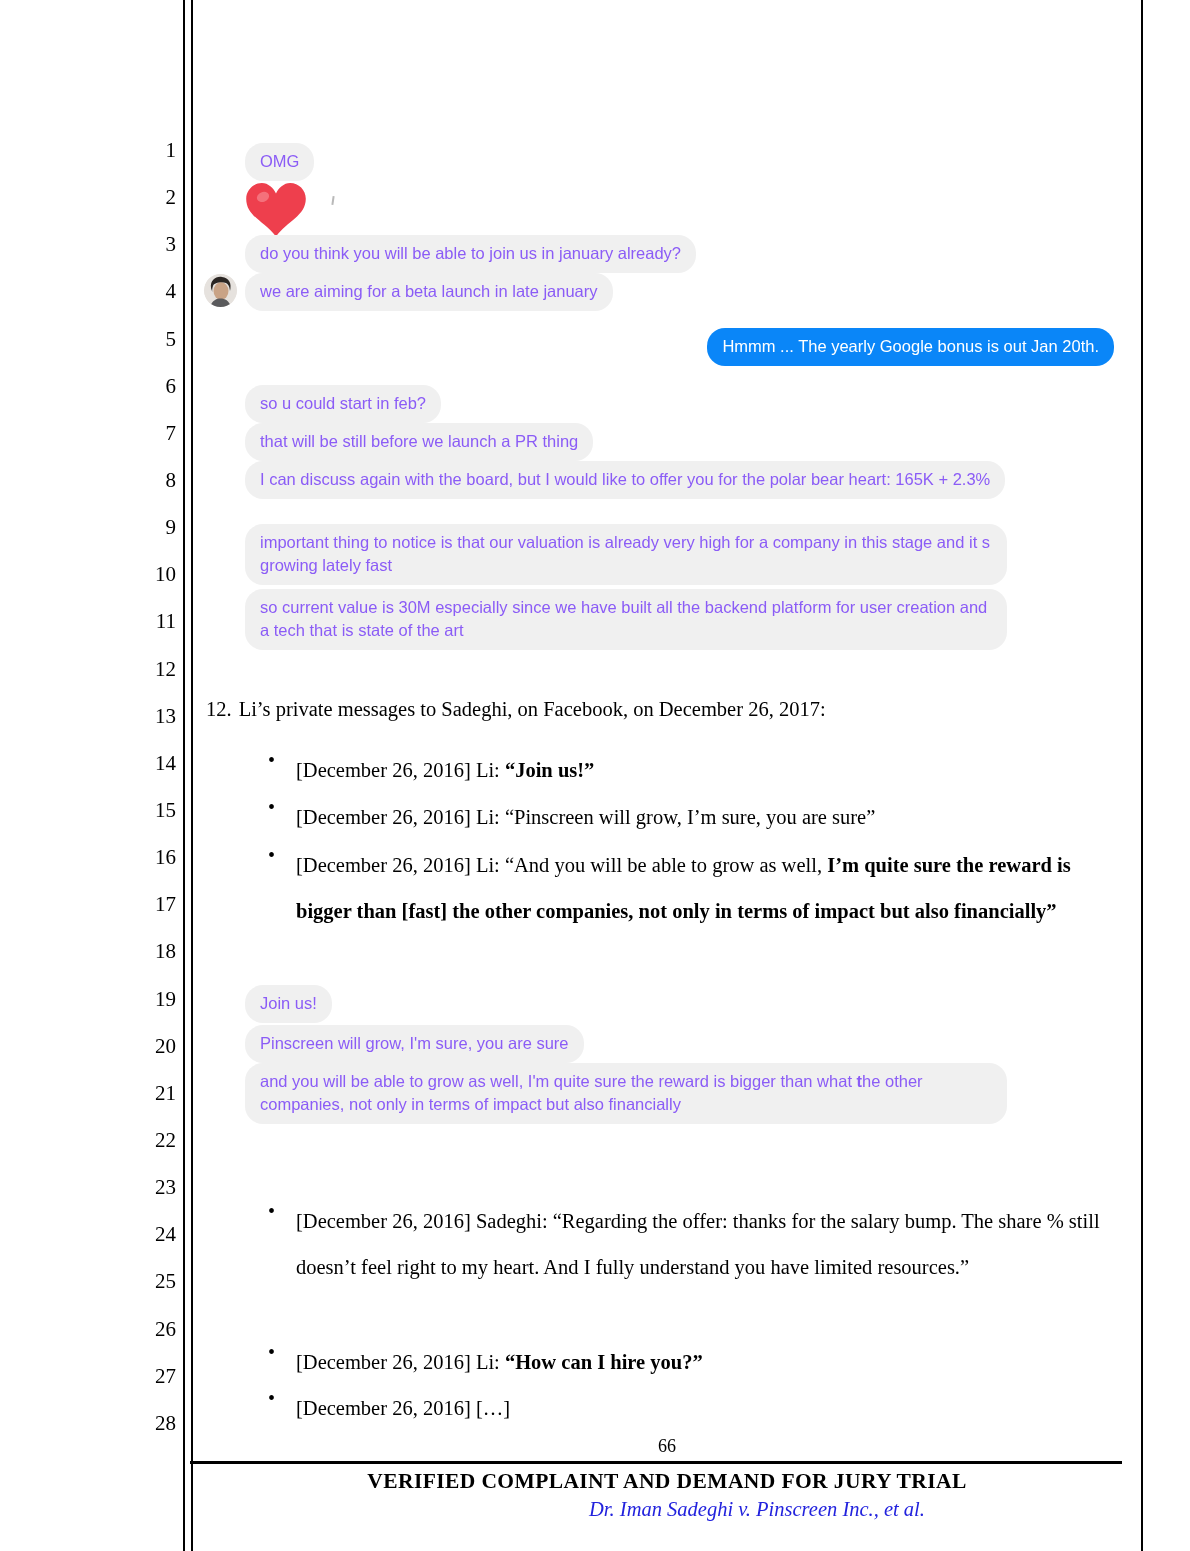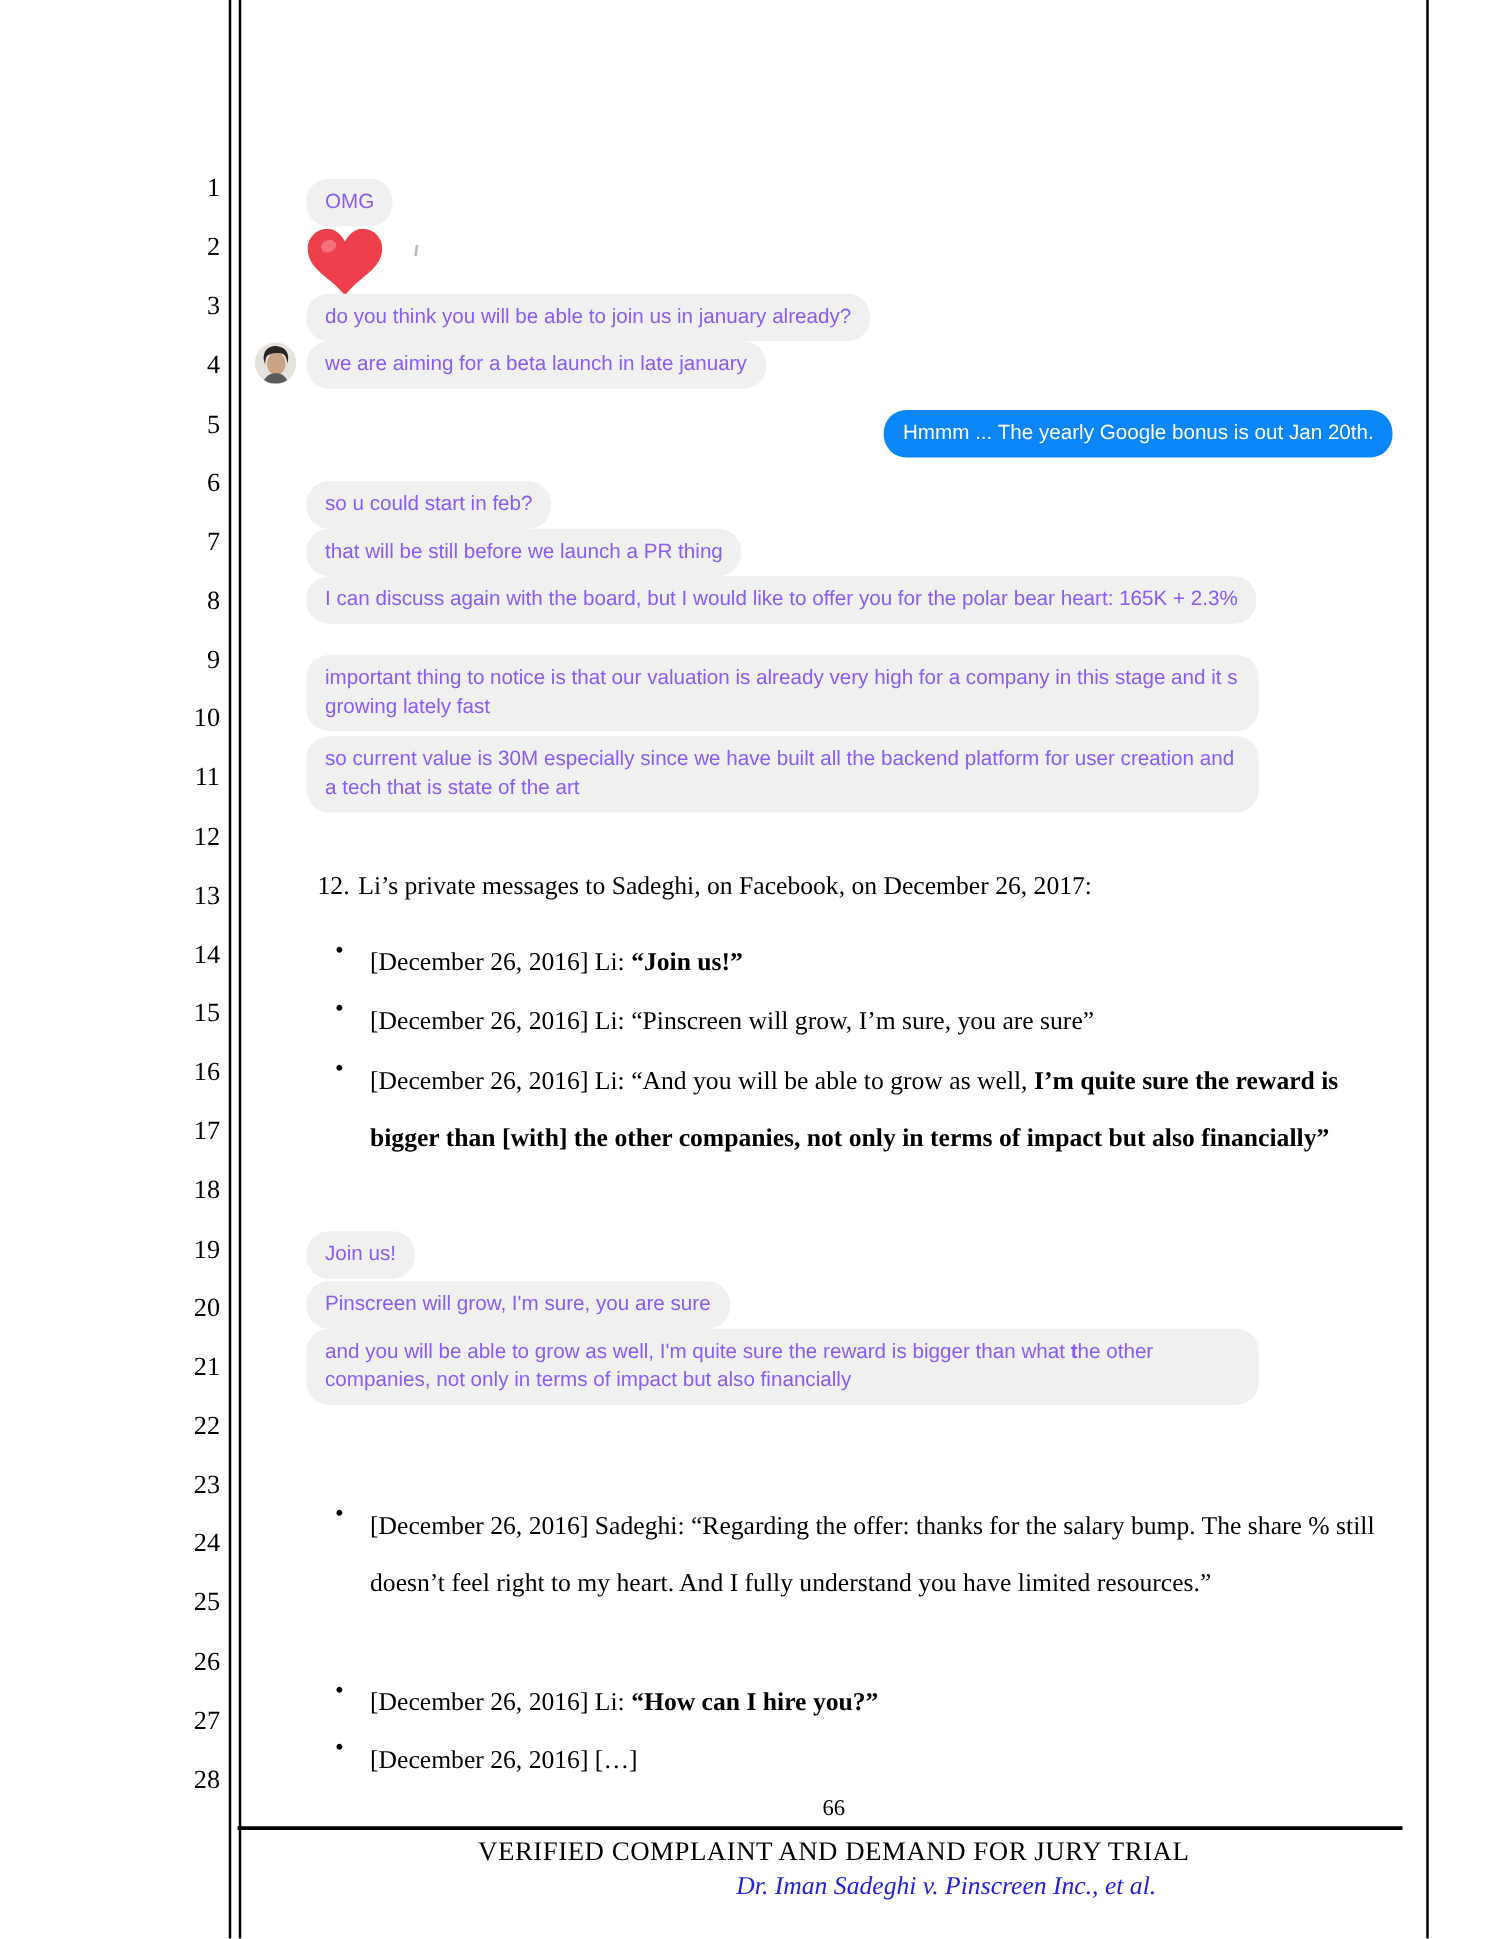--- a/index.html
+++ b/index.html
@@ -49,21 +49,21 @@
   }
   .heart { position:absolute; width:62px; height:54px; }
   .artifact-tick {
     position:absolute; left:332px; top:196px; width:2px; height:9px;
     background:#b9b9b9; transform:rotate(8deg);
   }
 
   
   .para-heading {
     position:absolute; left:206px; width:920px;
-    font-size:20.5px; color:#000;margin-left:48px;
+    font-size:20.5px; color:#000;
   }
   .para-heading .pnum { margin-right:7px; }
   .bullet-row { position:absolute; left:268px; width:860px; }
   .bullet-dot {
     position:absolute; left:0; top:1px; font-size:20px; color:#000;
   }
   .bullet-text {
     display:block; margin-left:28px; width:818px;
     font-size:20.5px; line-height:45.5px; color:#000;
   }
@@ -73,21 +73,21 @@
   .page-num {
     position:absolute; left:192px; top:1436px; width:950px;
     text-align:center; font-size:18px; color:#000;
   }
   .footer-rule {
     position:absolute; left:190px; top:1461px; width:932px; height:3px;
     background:#000;
   }
   .footer-title {
     position:absolute; left:192px; top:1469px; width:950px;
-    text-align:center; font-size:21.5px; letter-spacing:0.4px; color:#000;
+    text-align:center; font-size:21.5px; letter-spacing:0.4px; color:#000;font-weight:bold;
   }
   .footer-case {
     position:absolute; left:192px; top:1498px; width:1130px;
     text-align:center; font-size:20.5px; font-style:italic; color:#2222dd;
   }
 </style>
 </head>
 <body>
 
 <div class="page">
@@ -184,21 +184,21 @@
     <span class="bullet-text"><span>[December 26, 2016] Li: </span><span class="b">“Join us!”</span><span></span></span>
   </div>
 
   <div class="bullet-row" style="top:795px;">
     <span class="bullet-dot">•</span>
     <span class="bullet-text"><span>[December 26, 2016] Li: “Pinscreen will grow, I’m sure, you are sure”</span><span class="b"></span><span></span></span>
   </div>
 
   <div class="bullet-row" style="top:843px;">
     <span class="bullet-dot">•</span>
-    <span class="bullet-text"><span>[December 26, 2016] Li: “And you will be able to grow as well, </span><span class="b">I’m quite sure the reward is bigger than [with] the other companies, not only in terms of impact but also financially</span><span class="b">”</span></span>
+    <span class="bullet-text"><span>[December 26, 2016] Li: “And you will be able to grow as well, </span><span class="b">I’m quite sure the reward is bigger than [fast] the other companies, not only in terms of impact but also financially</span><span class="b">”</span></span>
   </div>
 
   <div class="bubble" style="left:245px; top:985px;">
     <span>Join us!</span>
   </div>
   <div class="bubble" style="left:245px; top:1025px;">
     <span>Pinscreen will grow, I'm sure, you are sure</span>
   </div>
   <div class="bubble" style="left:245px; top:1063px;">
     <span>and you will be able to grow as well, I'm quite sure the reward is bigger than what </span><span class="b">t</span><span>he other companies, not only in terms of impact but also financially</span>

